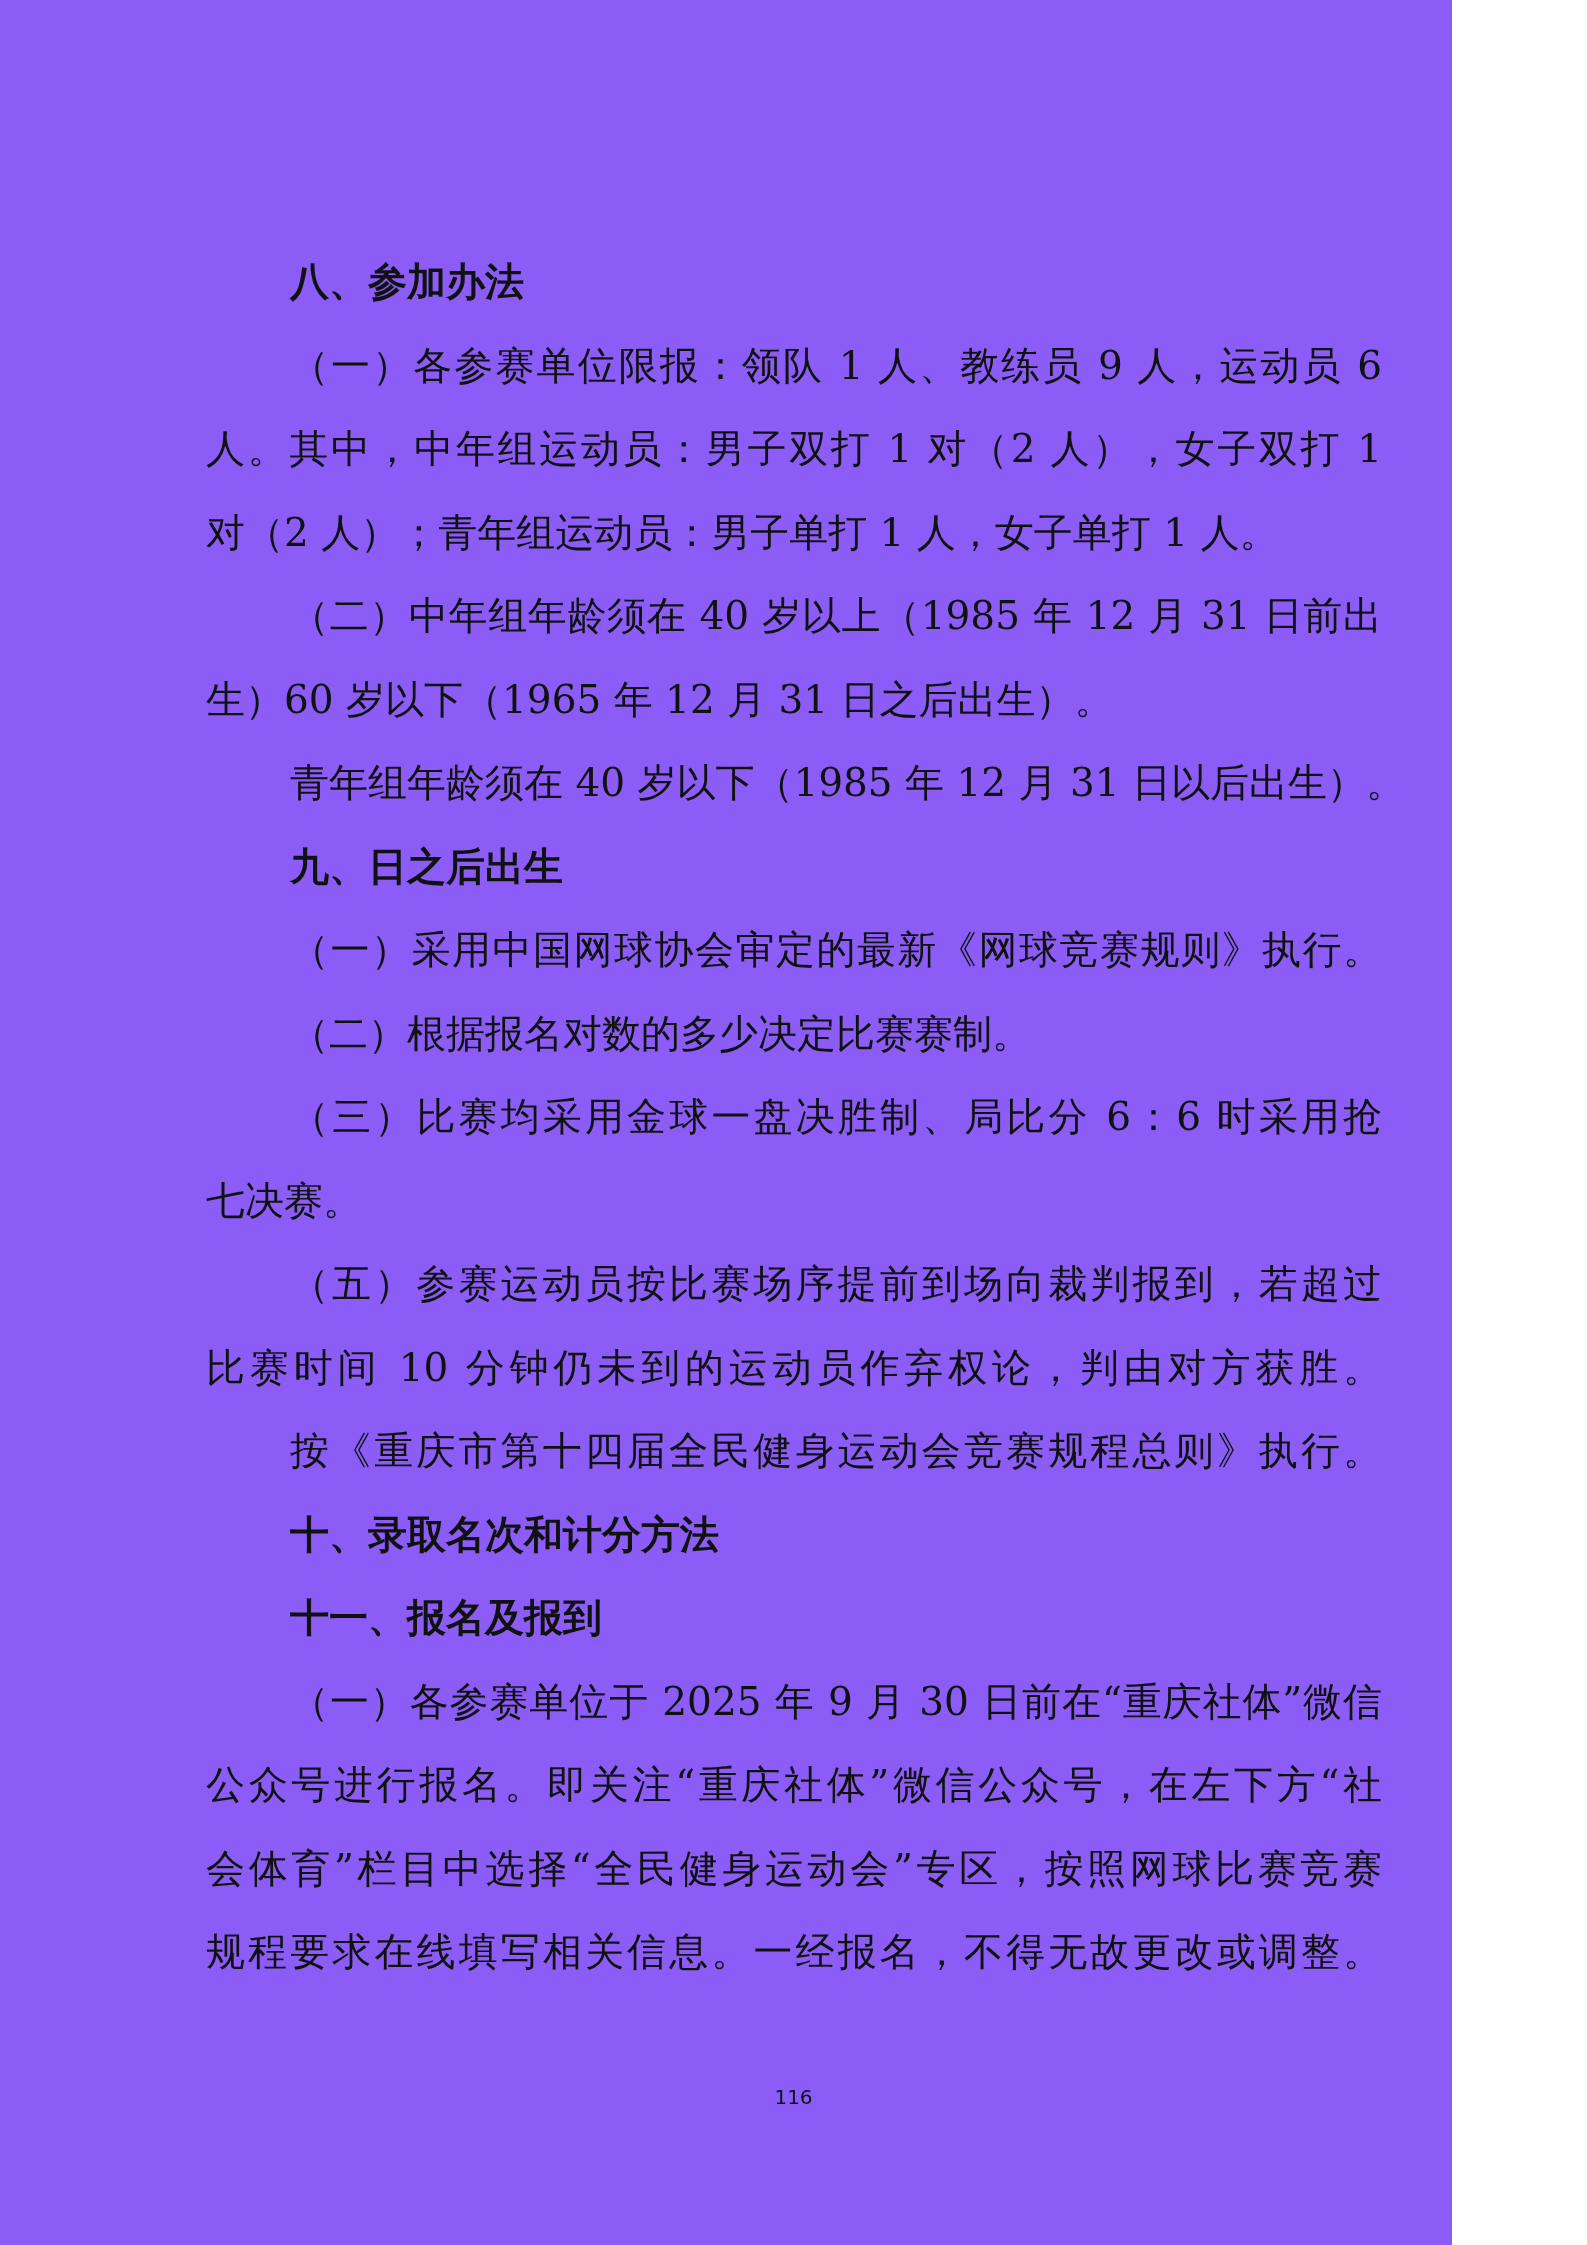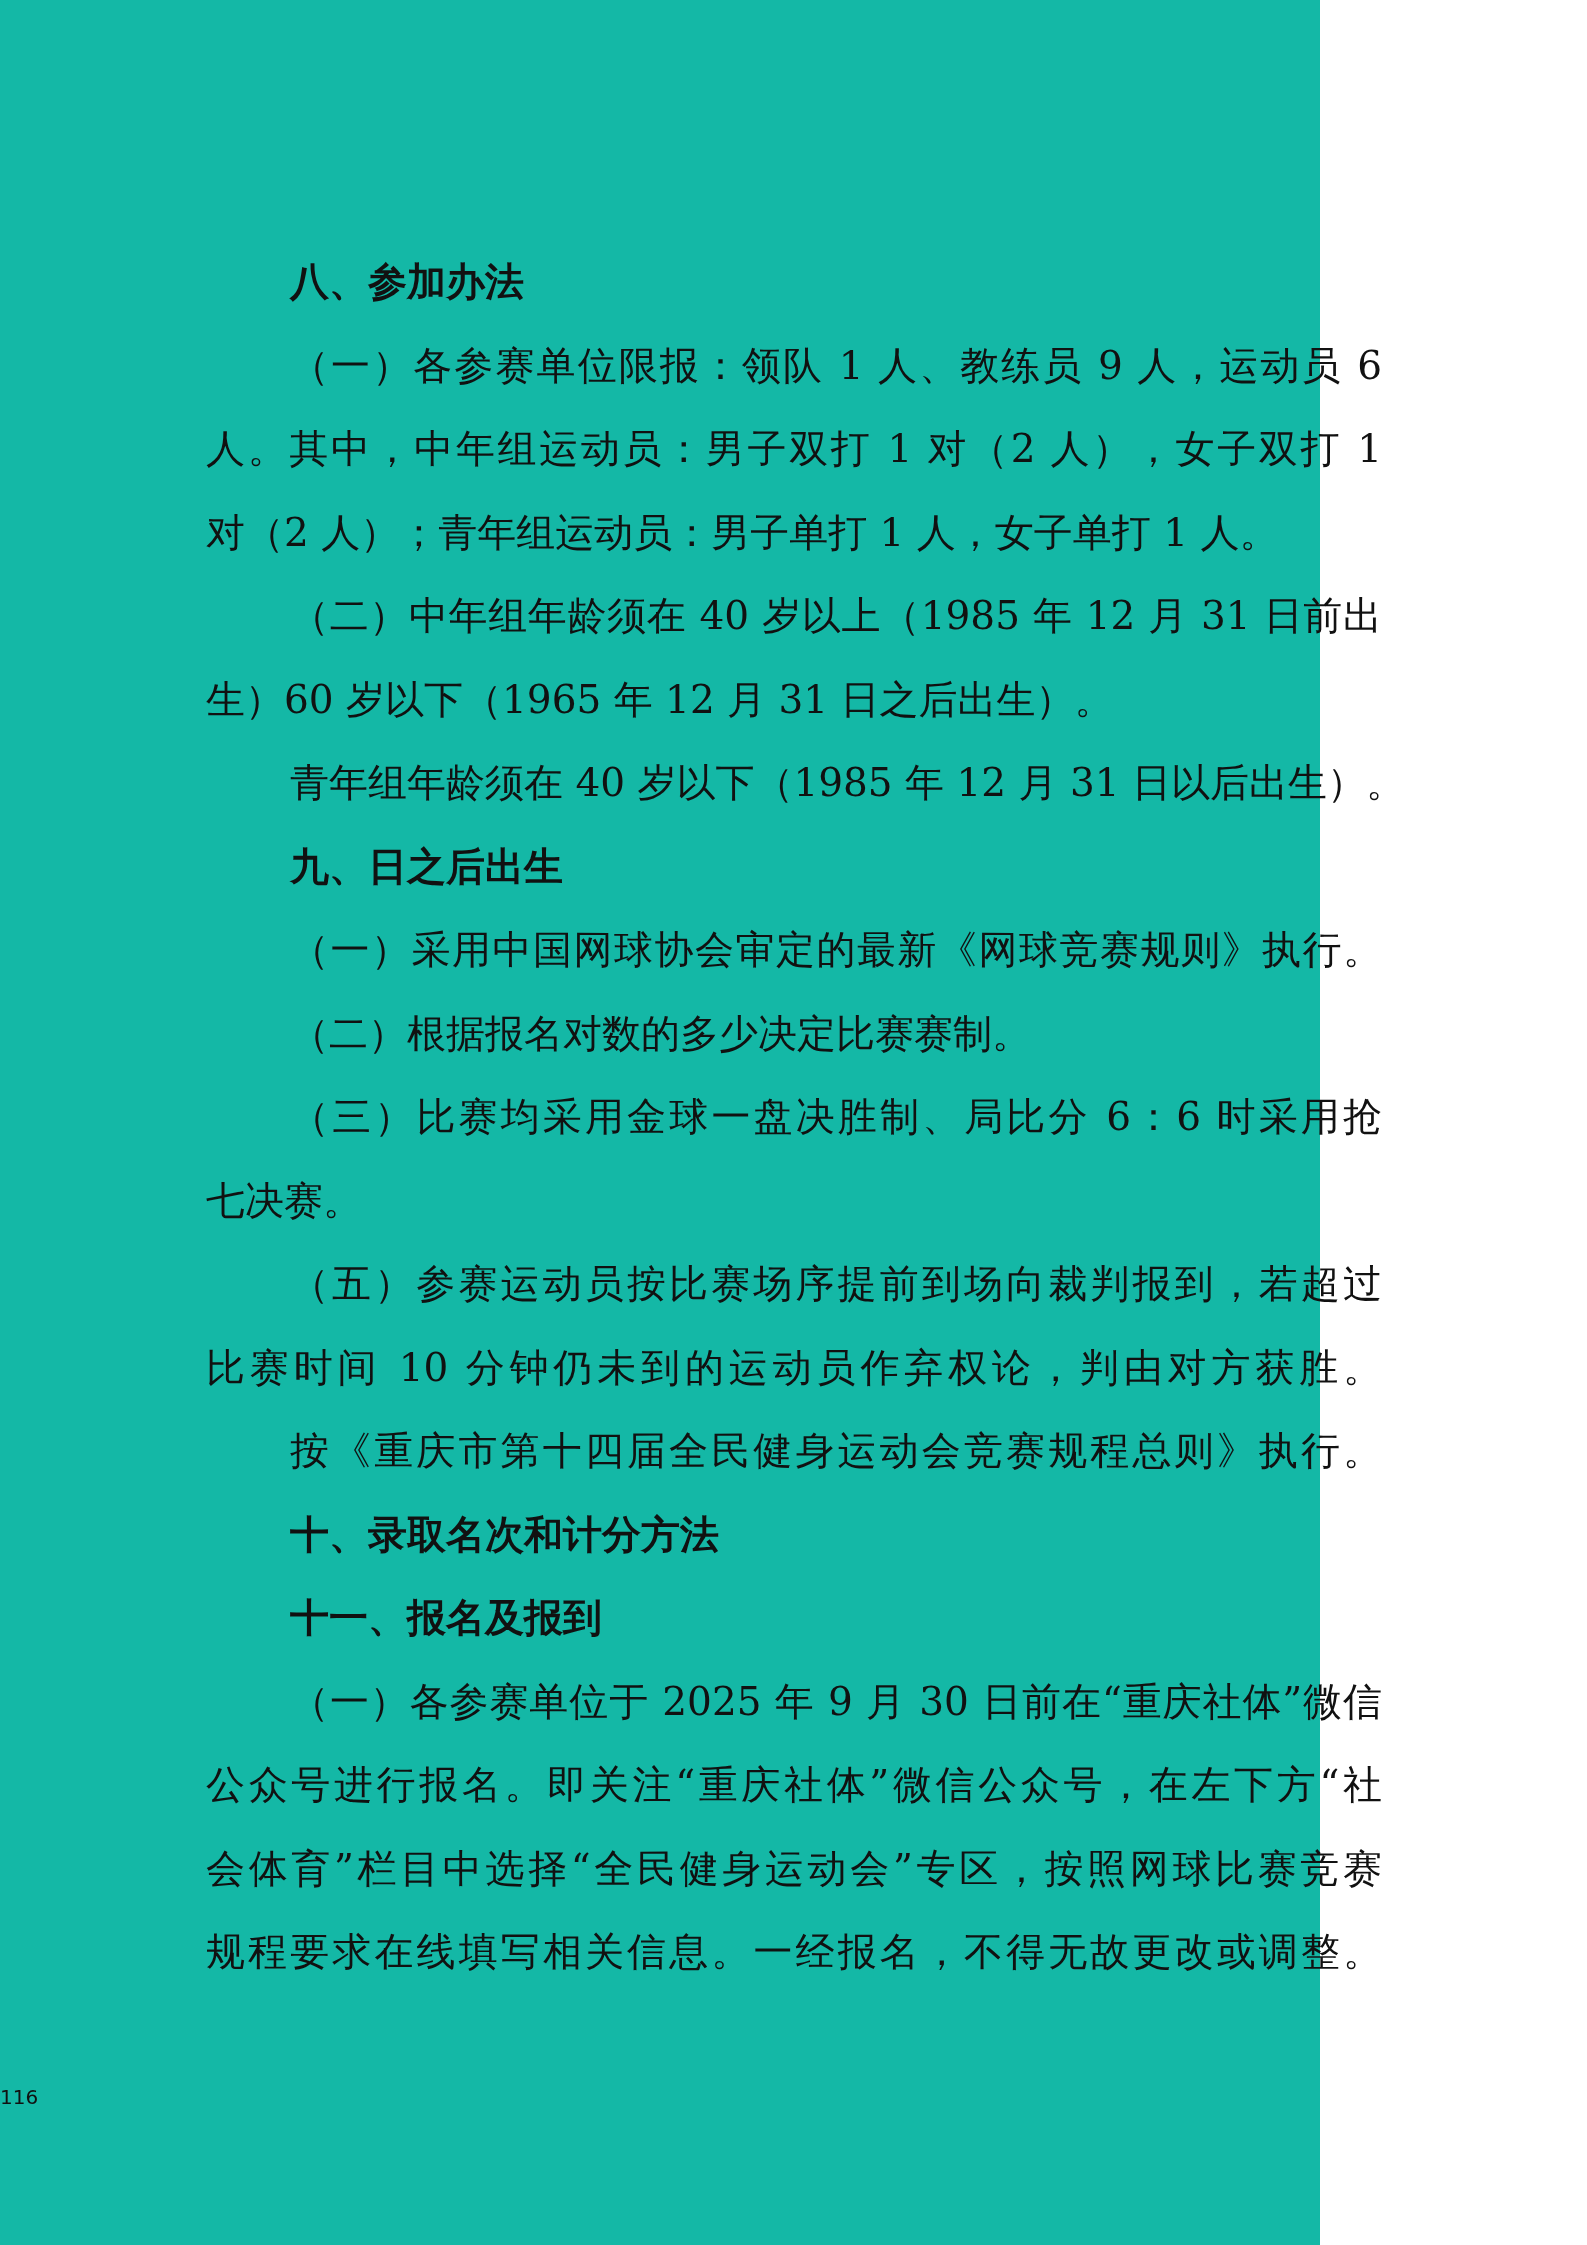--- a/index.html
+++ b/index.html
@@ -1,34 +1,34 @@
 <!DOCTYPE html>
 <html><head>
 <meta charset="utf-8">
 <style>
   html, body { margin: 0; padding: 0; background: #ffffff; }
   body { width: 1587px; height: 2245px; position: relative; overflow: hidden; }
-  .page { position: absolute; left: 0; top: 0; width: 1320px; height: 2245px; background: #14b8a6; }
+  .page { position: absolute; left: 0; top: 0; width: 1452px; height: 2245px; background: #8b5cf6; }
   .content { position: absolute; left: 206px; top: 240px; width: 1176px; }
   .line {
     height: 83.5px; line-height: 83.5px;
     font-family: "DejaVu Serif", "Liberation Serif", serif;
     font-size: 39px; color: #111;
     white-space: nowrap; overflow: visible;
     text-align: justify; text-align-last: justify;
   }
   .line.last { text-align-last: left; }
   .indent { padding-left: 84px; }
   .heading {
     font-family: "DejaVu Sans", "Liberation Sans", sans-serif;
     font-weight: bold; font-size: 39px; text-align-last: left;
   }
   .pagenum {
     position: absolute; left: 0; width: 1587px; top: 2085px;
-    text-align: left;
+    text-align: center;
     font-family: "DejaVu Sans", "Liberation Sans", sans-serif;
     font-size: 20px; color: #111;
   }
 </style>
 </head>
 <body>
 
 <div class="page">
   <div class="content">
 

